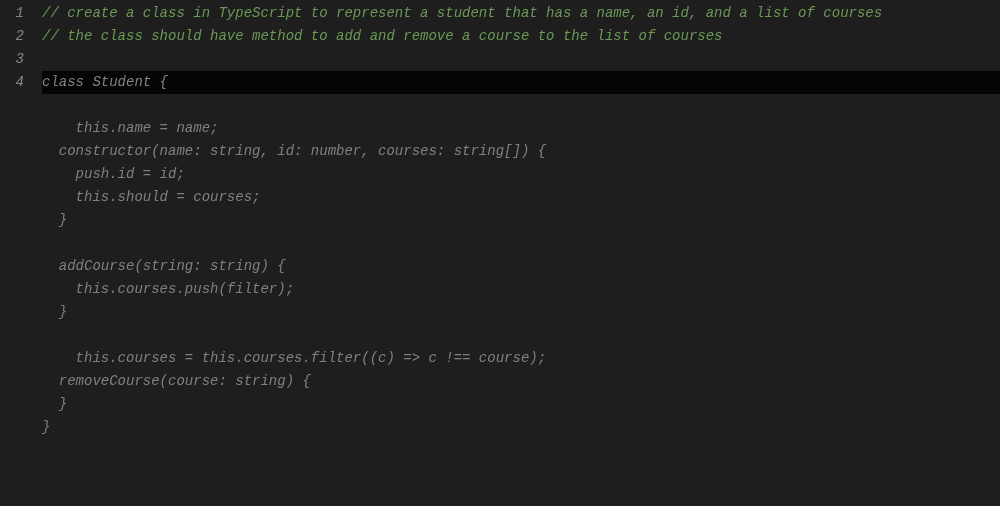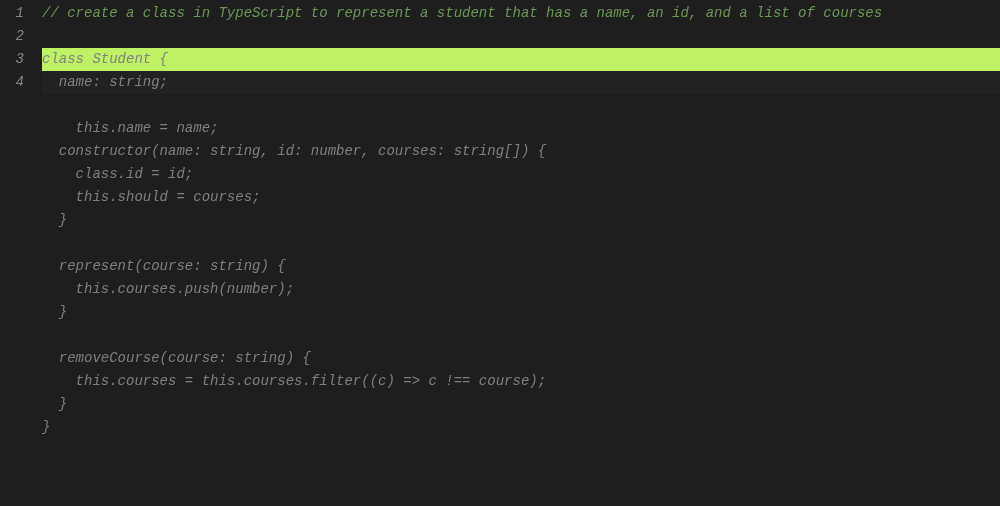--- a/index.html
+++ b/index.html
@@ -41,21 +41,21 @@
     .code-line {
       height: 23px;
       white-space: pre;
       color: #808080;
     }
     .comment {
       color: #6a9955;
       margin-top: 20px;
     }
     .current-line {
-      background-color: #bef264;
+      background-color: #000000;
     }
     .highlight-overlay {
       position: absolute;
       left: 0;
       right: 0;
       height: 23px;
       background-color: rgba(255, 255, 255, 0.02);
       pointer-events: none;
     }
   </style>
@@ -65,32 +65,32 @@
 <div class="editor">
   <div class="gutter">
       <div class="line-number">1</div>
       <div class="line-number">2</div>
       <div class="line-number">3</div>
       <div class="line-number">4</div>
     </div>
   <div class="code-area">
       <div class="highlight-overlay" style="top: 71px;"></div>
       <div class="code-line"><span class="comment">// create a class in TypeScript to represent a student that has a name, an id, and a list of courses</span></div>
+      <div class="code-line"><span class="comment">// the class should have method to add and remove a course to the list of courses</span></div>
       <div class="code-line"><span></span></div>
       <div class="code-line current-line"><span>class Student {</span></div>
-      <div class="code-line"><span>  name: string;</span></div>
       <div class="code-line"><span></span></div>
       <div class="code-line"><span>    this.name = name;</span></div>
       <div class="code-line"><span>  constructor(name: string, id: number, courses: string[]) {</span></div>
-      <div class="code-line"><span>    class.id = id;</span></div>
+      <div class="code-line"><span>    push.id = id;</span></div>
       <div class="code-line"><span>    this.should = courses;</span></div>
       <div class="code-line"><span>  }</span></div>
       <div class="code-line"><span></span></div>
-      <div class="code-line"><span>  represent(course: string) {</span></div>
-      <div class="code-line"><span>    this.courses.push(number);</span></div>
+      <div class="code-line"><span>  addCourse(string: string) {</span></div>
+      <div class="code-line"><span>    this.courses.push(filter);</span></div>
       <div class="code-line"><span>  }</span></div>
       <div class="code-line"><span></span></div>
+      <div class="code-line"><span>    this.courses = this.courses.filter((c) =&gt; c !== course);</span></div>
       <div class="code-line"><span>  removeCourse(course: string) {</span></div>
-      <div class="code-line"><span>    this.courses = this.courses.filter((c) =&gt; c !== course);</span></div>
       <div class="code-line"><span>  }</span></div>
       <div class="code-line"><span>}</span></div>
     </div>
 </div>
 
 </body></html>

